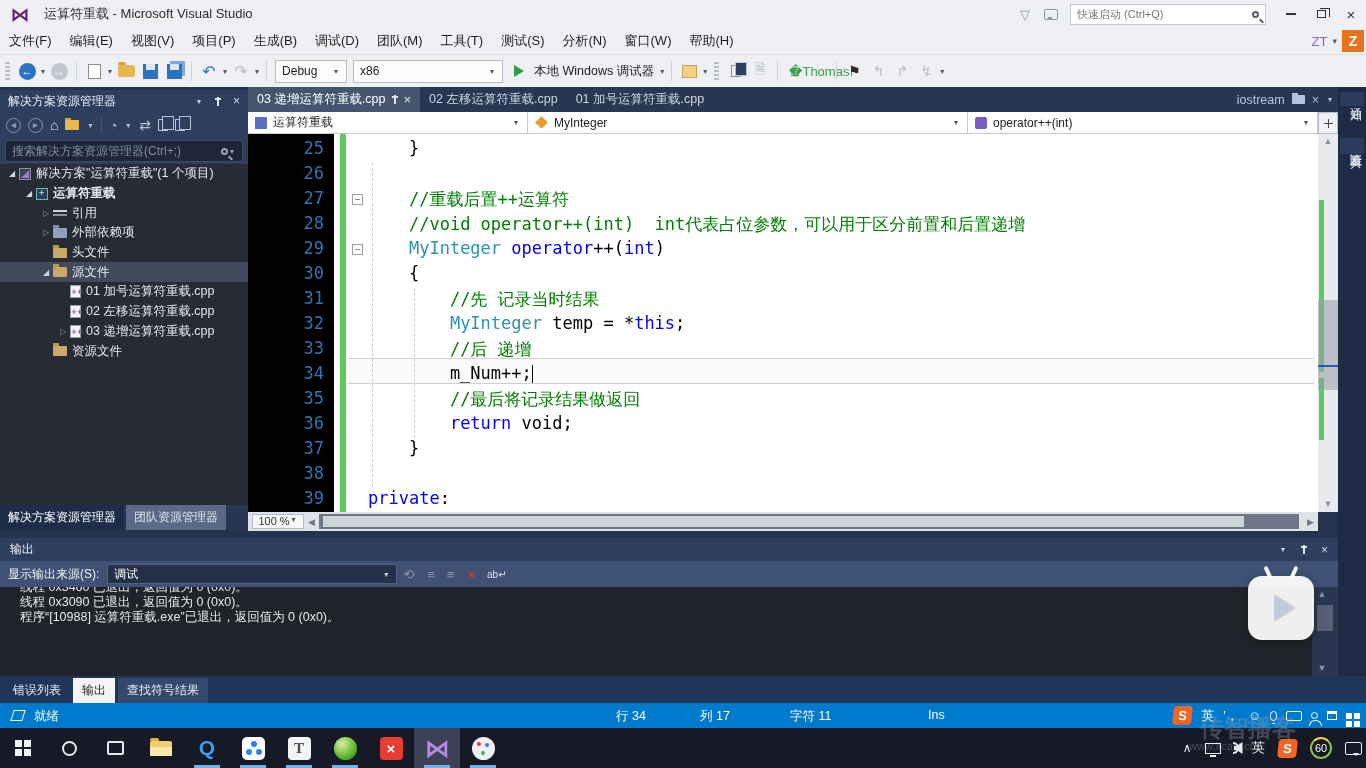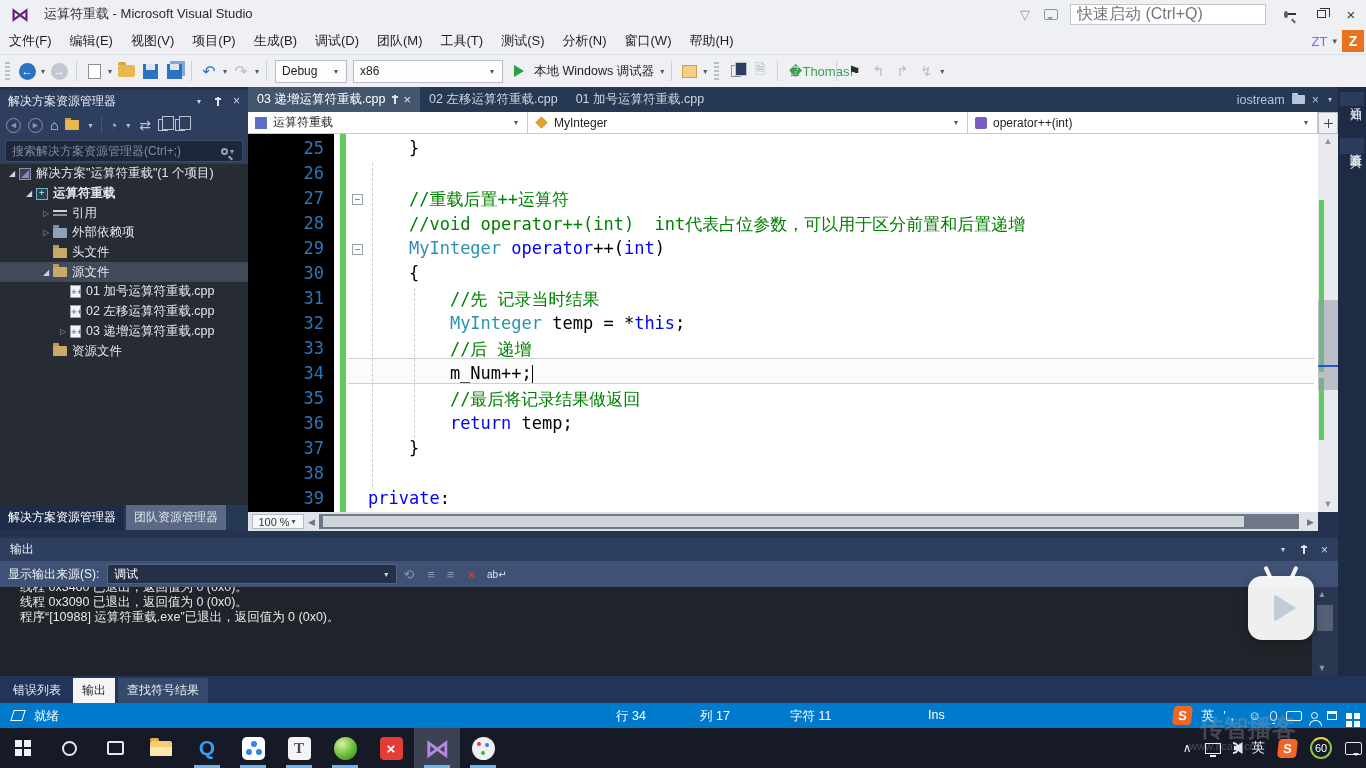--- a/index.html
+++ b/index.html
@@ -8,21 +8,21 @@
   .abs{position:absolute}
   
   .titlebar{left:0;top:0;width:1366px;height:28px;background:#eef0f4;display:flex;align-items:center}
   .vslogo{width:20px;height:20px;margin-left:10px;color:#68217a;font:bold 19px "DejaVu Sans",sans-serif;line-height:20px;text-align:center}
   .title-text{margin-left:14px;font-size:13px;color:#2b2b2b}
   .tb-right{position:absolute;right:0;top:0;height:28px;display:flex;align-items:center}
   .flt{color:#8b93a5;font-size:13px;margin-right:14px}
   .fb-ic{width:14px;height:11px;border:1px solid #8b93a5;border-radius:2px;position:relative;margin-right:12px}
   .fb-ic::after{content:"";position:absolute;left:2px;bottom:-4px;border:3px solid transparent;border-top-color:#8b93a5}
   .quick{width:196px;height:21px;background:#fff;border:1px solid #c2c6cf;display:flex;align-items:center;padding:0 6px;margin-right:10px}
-  .quick input{flex:1;border:0;outline:0;font-size:16px;color:#777;background:transparent;font-family:inherit}
+  .quick input{flex:1;border:0;outline:0;font-size:11px;color:#777;background:transparent;font-family:inherit}
   .mag{width:7px;height:7px;border:2px solid #5a5f6b;border-radius:50%;position:relative}
   .mag::after{content:"";position:absolute;width:5px;height:2px;background:#5a5f6b;transform:rotate(45deg);left:5px;top:7px}
   .wbtn{width:30px;height:24px;display:flex;align-items:center;justify-content:center;color:#333}
   .minbar{width:10px;height:2px;background:#333}
   .restbox{width:9px;height:8px;border:1px solid #333;position:relative}
   .restbox::before{content:"";position:absolute;left:2px;top:-3px;width:9px;height:8px;border:1px solid #333;border-bottom:0;border-left:0}
   .closex{font-size:15px;line-height:15px}
   
   .menubar{left:0;top:28px;width:1366px;height:26px;background:#eef0f4;display:flex;align-items:center}
   .menu-item{padding:0 9px;font-size:13px;color:#1e1e1e;height:26px;line-height:26px}
@@ -124,21 +124,21 @@
   .caretbar{width:1px;height:19px;background:#000}
   .iguide{border-left:1px dashed #c9ccd2;width:0}
   
   .vscroll{left:1318px;top:134px;width:20px;height:378px;background:#e9eaee}
   .varrow{position:absolute;left:0;width:20px;height:15px;color:#8a92a2;font-size:9px;text-align:center;line-height:15px}
   .vmark{position:absolute;left:1px;width:5px;background:#5fca5f}
   .vthumb{position:absolute;left:0;width:20px;background:rgba(150,156,170,.55)}
   .vblue{position:absolute;left:0;width:20px;height:2px;background:#2456c9}
   
   .hscroll{left:248px;top:512px;width:1070px;height:19px;background:#dfe2e8;display:flex;align-items:center}
-  .zoombox{width:52px;height:15px;background:#f6f7f9;border:1px solid #b6bac4;font-size:11px;color:#333;display:flex;align-items:center;justify-content:center;margin-left:4px}
+  .zoombox{width:52px;height:15px;background:#f6f7f9;border:1px solid #b6bac4;font-size:11px;color:#333;display:flex;justify-content:center;margin-left:4px}
   .harrow{color:#6e7788;font-size:9px;margin:0 4px}
   .htrack{flex:1;height:15px;background:#6e7788;position:relative;margin-right:4px}
   .hthumb{position:absolute;left:4px;top:2px;width:94%;height:11px;background:#cfd3da}
   
   .rstrip{left:1338px;top:87px;width:28px;height:589px;background:#1d2b45}
   .rtab{position:absolute;left:2px;width:24px;background:#2c3c5e;color:#dfe5ee;font-size:12px;writing-mode:vertical-rl;text-align:center;padding:6px 0;letter-spacing:1px}
   
   .outhdr{left:0;top:538px;width:1338px;height:23px;background:#2d3e5f;color:#eef2f8;font-size:12px;display:flex;align-items:center;padding:0 10px}
   .outhdr .hic{margin-left:auto;display:flex;gap:14px;align-items:center;color:#cfd6e2}
   .outtools{left:0;top:561px;width:1338px;height:26px;background:#3f5174;display:flex;align-items:center;padding:0 8px;font-size:12px;color:#eef2f8}
@@ -475,21 +475,21 @@
       <div class="cline" style="top: 29px;"></div>
       <div class="cline" style="top: 54px;"><span class="tk-p">    </span><span class="tk-c">//重载后置++运算符</span></div>
       <div class="cline" style="top: 104px;"><span class="tk-p">    </span><span class="tk-t">MyInteger</span><span class="tk-p"> </span><span class="tk-k">operator</span><span class="tk-p">++(</span><span class="tk-k">int</span><span class="tk-p">)</span></div>
       <div class="cline" style="top: 79px;"><span class="tk-p">    </span><span class="tk-c">//void operator++(int)  int代表占位参数，可以用于区分前置和后置递增</span></div>
       <div class="cline" style="top: 129px;"><span class="tk-p">    {</span></div>
       <div class="cline" style="top: 154px;"><span class="tk-p">        </span><span class="tk-c">//先 记录当时结果</span></div>
       <div class="cline" style="top: 179px;"><span class="tk-p">        </span><span class="tk-t">MyInteger</span><span class="tk-p"> temp = *</span><span class="tk-k">this</span><span class="tk-p">;</span></div>
       <div class="cline" style="top: 204px;"><span class="tk-p">        </span><span class="tk-c">//后 递增</span></div>
       <div class="cline" style="top: 229px;"><span class="tk-p">        m_Num++;</span><span class="caretbar" style="display: inline-block; vertical-align: middle;"></span></div>
       <div class="cline" style="top: 254px;"><span class="tk-p">        </span><span class="tk-c">//最后将记录结果做返回</span></div>
-      <div class="cline" style="top: 279px;"><span class="tk-p">        </span><span class="tk-k">return</span><span class="tk-p"> temp;</span></div>
+      <div class="cline" style="top: 279px;"><span class="tk-p">        </span><span class="tk-k">return</span><span class="tk-p"> void;</span></div>
       <div class="cline" style="top: 304px;"><span class="tk-p">    }</span></div>
       <div class="cline" style="top: 329px;"></div>
       <div class="cline" style="top: 354px;"><span class="tk-k">private</span><span class="tk-p">:</span></div>
     </div>
   <div class="abs iguide" style="left:372px;top:163px;height:324px"></div>
   <div class="abs iguide" style="left:414px;top:288px;height:150px"></div>
 
   <div class="abs vscroll">
     <span class="varrow" style="top:0">▲</span>
     <span class="vmark" style="top:66px;height:172px"></span>

